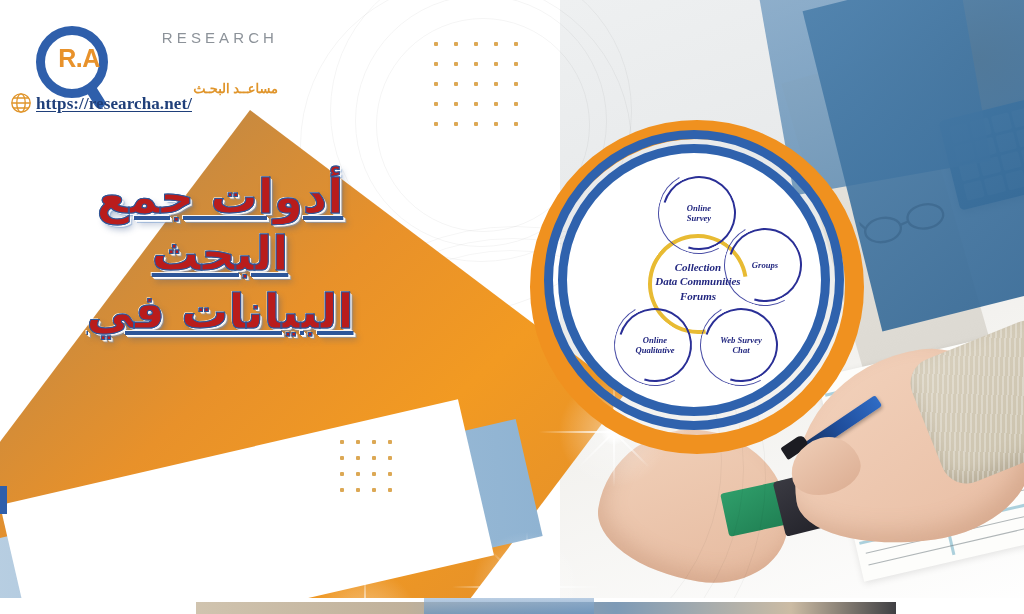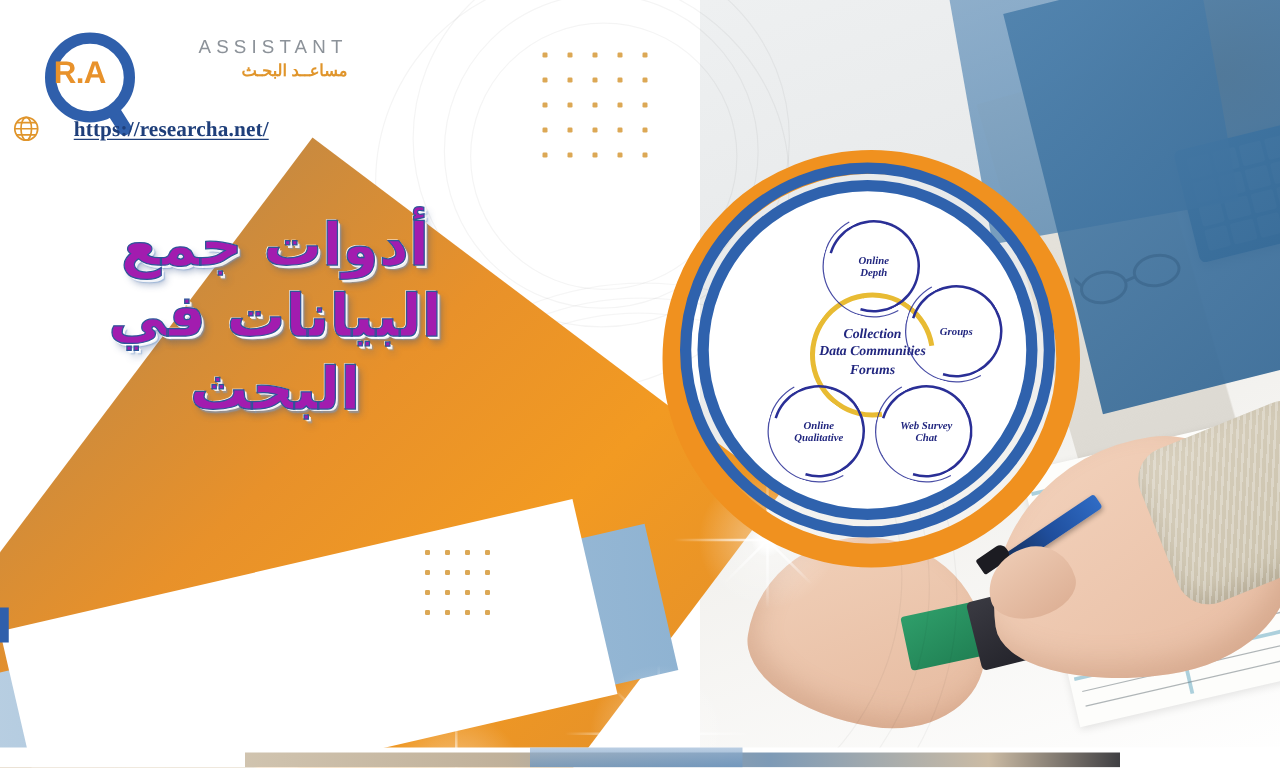--- a/index.html
+++ b/index.html
@@ -101,40 +101,41 @@
   #dots-top{left:434px;top:42px;grid-template-columns:repeat(5,20px);grid-template-rows:repeat(5,20px);}
   #dots-title{left:340px;top:440px;grid-template-columns:repeat(4,16px);grid-template-rows:repeat(4,16px);}
 
   
   #logo{position:absolute;left:18px;top:24px;width:260px;height:112px;}
   .mag{position:absolute;left:18px;top:2px;width:86px;height:86px;}
   .mag-ring{position:absolute;left:0;top:0;width:72px;height:72px;border:9px solid #2f5fab;border-radius:50%;
     box-sizing:border-box;background:#fff;}
   .mag-handle{position:absolute;left:52px;top:50px;width:11px;height:34px;background:#2f5fab;
     border-radius:5px;transform:rotate(-32deg);}
-  .ra-text{position:absolute;left:7px;top:20px;width:72px;
+  .ra-text{position:absolute;left:7px;top:20px;width:72px;text-align:center;
     font:bold 25px/1 "Liberation Sans",sans-serif;color:#e8922b;letter-spacing:-.5px;}
   .brand{position:absolute;left:100px;top:4px;width:160px;text-align:right;}
   .brand .b1{font:bold 20px/1.05 "Liberation Sans",sans-serif;color:#e0a12e;letter-spacing:1.6px;}
   .brand .b2{font:15px/1.3 "Liberation Sans",sans-serif;color:#8c9299;letter-spacing:4.1px;}
-  .brand .b3{font:bold 13px/1.4 "Liberation Sans",sans-serif;color:#e0952b;direction:rtl;letter-spacing:.4px;}
+  .brand .b3{font:bold 13px/1.4 "Liberation Sans",sans-serif;color:#e0952b;direction:rtl;letter-spacing:.4px;margin-top:32px;}
   .url-row{position:absolute;left:10px;top:92px;display:flex;align-items:center;gap:4px;}
   .globe{width:22px;height:22px;flex:0 0 22px;}
   .url-text{font:bold 17px/1 "Liberation Serif",serif;color:#1f3f7a;text-decoration:underline;
-    text-underline-offset:2px;letter-spacing:.1px;margin-left:23px;}
+    text-underline-offset:2px;letter-spacing:.1px;}
 
   
   #title{position:absolute;left:40px;top:168px;width:360px;text-align:center;direction:rtl;}
-  #title .line{font:bold 47px/1.22 "DejaVu Sans",sans-serif;color:#a21caf;letter-spacing:0;
+  #title .line{font:bold 47px/1.22 "DejaVu Sans",sans-serif;color:#b91c1c;letter-spacing:0;
     text-shadow:
       1px 1px 0 #ffffff,
       2px 2px 0 rgba(255,255,255,.85),
       3px 3px 1px rgba(122,158,206,.55),
       -1px -1px 0 rgba(255,255,255,.9),
       4px 5px 6px rgba(45,78,135,.35);
+    text-decoration: underline;
     -webkit-text-stroke:1px #2d5699;}
 
   
   #infographic{position:absolute;left:522px;top:112px;width:350px;height:350px;}
   .ring-orange{position:absolute;left:8px;top:8px;width:334px;height:334px;border-radius:50%;
     border:19px solid #f0911f;box-sizing:border-box;}
   .ring-blue-outer{position:absolute;left:22px;top:18px;width:300px;height:300px;border-radius:50%;
     border:9px solid #2f62ad;box-sizing:border-box;}
   .ring-blue-inner{position:absolute;left:36px;top:32px;width:272px;height:272px;border-radius:50%;
     border:9px solid #2f62ad;box-sizing:border-box;background:#ffffff;}
@@ -322,40 +323,40 @@
 
   <div class="left-blue-tab"></div>
 
   <div id="logo">
     <div class="mag">
       <div class="mag-handle"></div>
       <div class="mag-ring"></div>
       <div class="ra-text">R.A</div>
     </div>
     <div class="brand">
-      <div class="b2">ASSISTANT</div>
+      <div class="b2">RESEARCH</div>
       <div class="b3">مساعــد البحـث</div>
     </div>
   </div>
 
   <div class="url-row">
     <svg class="globe" viewBox="0 0 24 24">
       <g fill="none" stroke="#e0952b" stroke-width="1.5">
         <circle cx="12" cy="12" r="10"></circle>
         <ellipse cx="12" cy="12" rx="4.6" ry="10"></ellipse>
         <path d="M2 12h20M3.6 6.6h16.8M3.6 17.4h16.8"></path>
       </g>
     </svg>
     <span class="url-text">https://researcha.net/</span>
   </div>
 
   <div id="title">
     <div class="line">أدوات جمع</div>
+    <div class="line">البحث</div>
     <div class="line">البيانات في</div>
-    <div class="line">البحث</div>
   </div>
 
   <div id="infographic">
     <div class="ring-orange"></div>
     <div class="ring-blue-outer"></div>
     <div class="ring-blue-inner"></div>
     <div class="disc-white"></div>
 
     <div class="yellow-arc"></div>
 
@@ -363,21 +364,21 @@
       <div>Collection</div>
       <div>Data Communities</div>
       <div>Forums</div>
     </div>
 
     <div class="node" id="node-0">
       <span class="ring"></span>
       <span class="ring2"></span>
       <span class="lbl">
         <span><span>Online</span><br>
-        <span>Depth</span></span>
+        <span>Survey</span></span>
       </span>
     </div>
 
     <div class="node" id="node-2">
       <span class="ring"></span>
       <span class="ring2"></span>
       <span class="lbl">
         <span><span>Web Survey</span><br>
         <span>Chat</span></span>
       </span>

